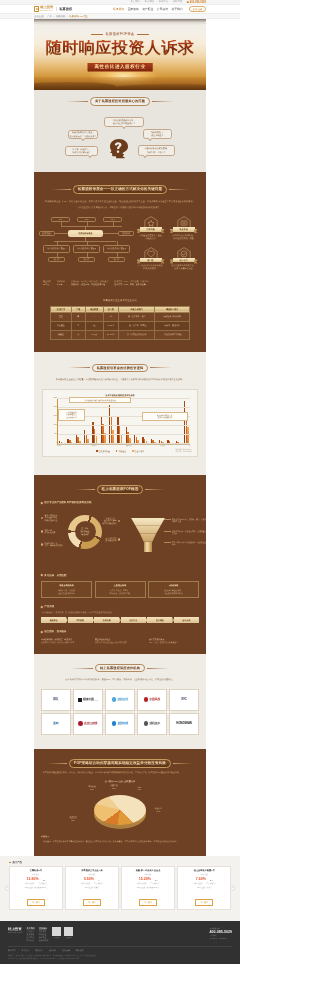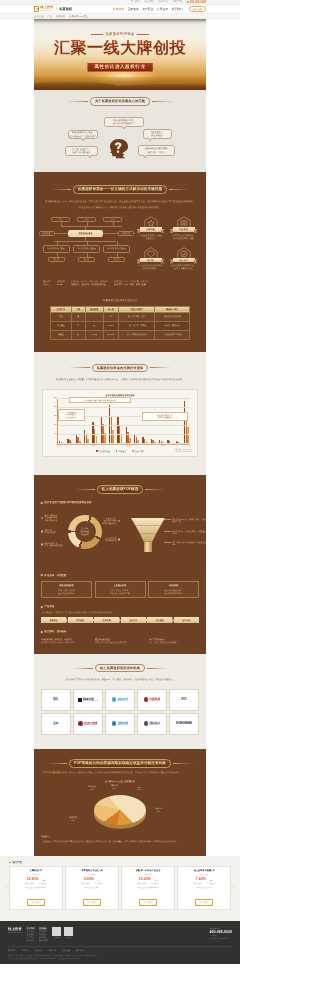--- a/index.html
+++ b/index.html
@@ -340,21 +340,21 @@
     <div class="sky"></div>
     <div class="land"></div>
     <div class="hill" style="left:-14px;width:96px;"></div>
     <div class="hill" style="right:-20px;width:110px;height:6px;"></div>
     <div class="topshade"></div>
     <div class="eyebrow">
       <i></i>
       <span>私募股权FOF基金</span>
       <i></i>
     </div>
-    <h1>汇聚一线大牌创投</h1>
+    <h1>随时响应投资人诉求</h1>
     <div class="sub">
       <span><i class="rib l"></i><i class="rib r"></i><em style="font-style:normal;position:relative;">高性价比进入股权行业</em></span>
     </div>
   </div>
 
   <div class="sec light qsec">
     <div class="ttl-light" style="padding-top:7px;">
       <i class="bar"></i>
       <span class="box">
           <span>关于私募股权投资您最关心的问题</span>

